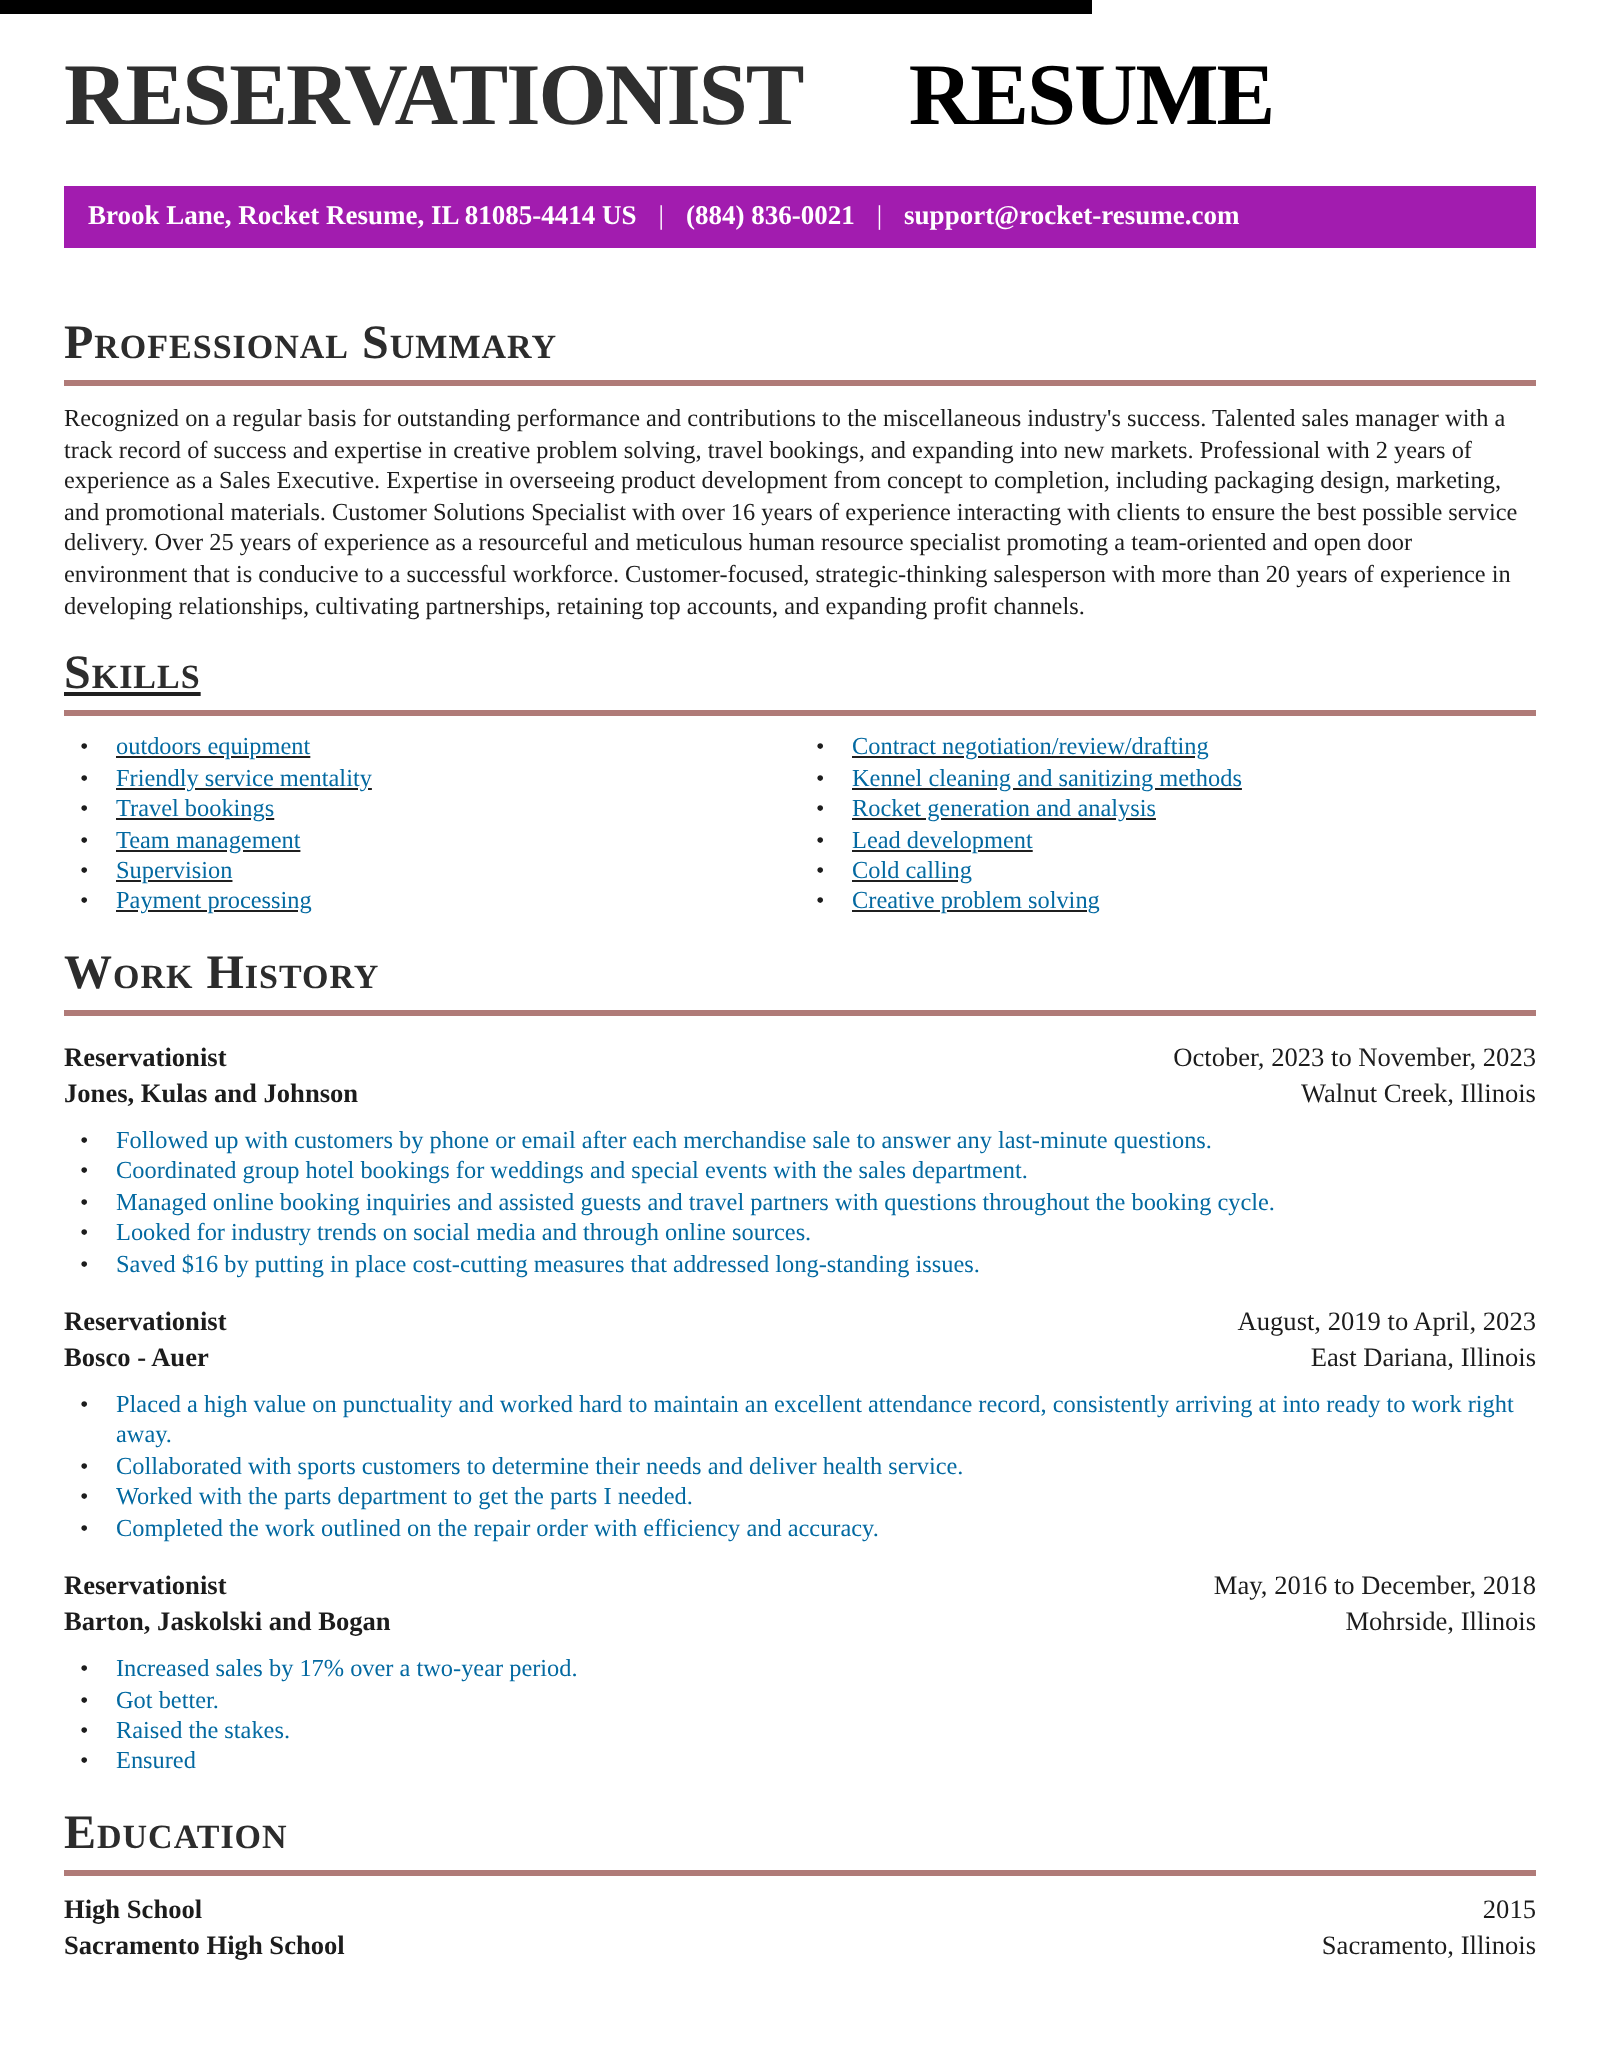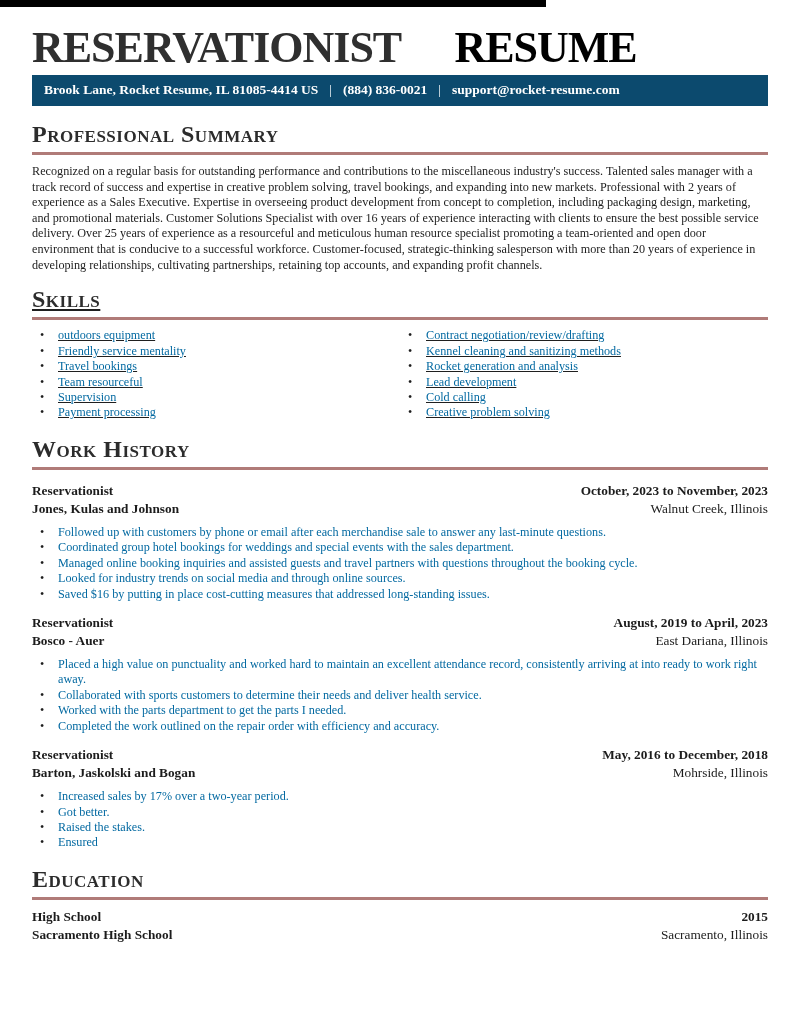--- a/index.html
+++ b/index.html
@@ -11,27 +11,27 @@
   .topbar { width:546px; height:7px; background:#000000; }
   .content { margin:0 32px; width:736px; }
 
   h1.title {
     margin-top:19px; font-size:44px; font-weight:700; letter-spacing:-1px;
     line-height:1.02; color:#2f2f2f; white-space:nowrap;
   }
   h1.title .t-red { color:#000000;margin-left:44px; }
 
   .contactbar {
-    margin-top:4px; height:31px; background:#0c4a6e; color:#ffffff;
+    margin-top:22px; height:31px; background:#a21caf; color:#ffffff;
     display:flex; align-items:center; padding:0 12px;
     font-size:13.5px; font-weight:700;
   }
   .contactbar .sep { margin:0 11px; font-weight:400; }
 
-  section { margin-top:16px; }
+  section { margin-top:36px; }
   .sec-h {
     font-variant:small-caps; font-weight:700; font-size:24px;
     letter-spacing:0.5px; color:#2c2c2c; line-height:1.05;
   }
   .rule { height:3px; background:#b07b78; margin-top:5px; }
 
   .summary {
     margin-top:9px; font-size:12.2px; line-height:15.6px; color:#1d1d1d;
     text-align:left;
   }
@@ -45,21 +45,21 @@
   }
   li.bullet::before {
     content:"\2022"; position:absolute; left:8px; top:0; font-size:12px; color:#1d1d1d;
   }
 
   section.work { margin-top:16px; }
   .job { margin-top:12px; }
   .job:first-of-type { margin-top:10px; }
   .job-row { display:flex; justify-content:space-between; align-items:baseline; line-height:18px; }
   .job-title, .job-company { font-weight:700; font-size:13.3px; color:#1c1c1c; }
-  .job-dates { font-weight:700; font-size:13.3px; color:#1c1c1c; }
+  .job-dates { font-weight:400; font-size:13.3px; color:#1c1c1c; }
   .job-location { font-size:13.3px; color:#1c1c1c; }
   .job ul { list-style:none; margin-top:7px; }
 
   section.education { margin-top:16px; }
   .edu-rows { margin-top:8px; }
 </style>
 </head>
 <body>
 
 <div>
@@ -83,21 +83,21 @@
     </section>
 
     <section class="skills">
       <h2 class="sec-h">Skills</h2>
       <div class="rule"></div>
       <div class="skills-cols">
         <ul>
           <li class="bullet">outdoors equipment</li>
           <li class="bullet">Friendly service mentality</li>
           <li class="bullet">Travel bookings</li>
-          <li class="bullet">Team resourceful</li>
+          <li class="bullet">Team management</li>
           <li class="bullet">Supervision</li>
           <li class="bullet">Payment processing</li>
         </ul>
         <ul>
           <li class="bullet">Contract negotiation/review/drafting</li>
           <li class="bullet">Kennel cleaning and sanitizing methods</li>
           <li class="bullet">Rocket generation and analysis</li>
           <li class="bullet">Lead development</li>
           <li class="bullet">Cold calling</li>
           <li class="bullet">Creative problem solving</li>

